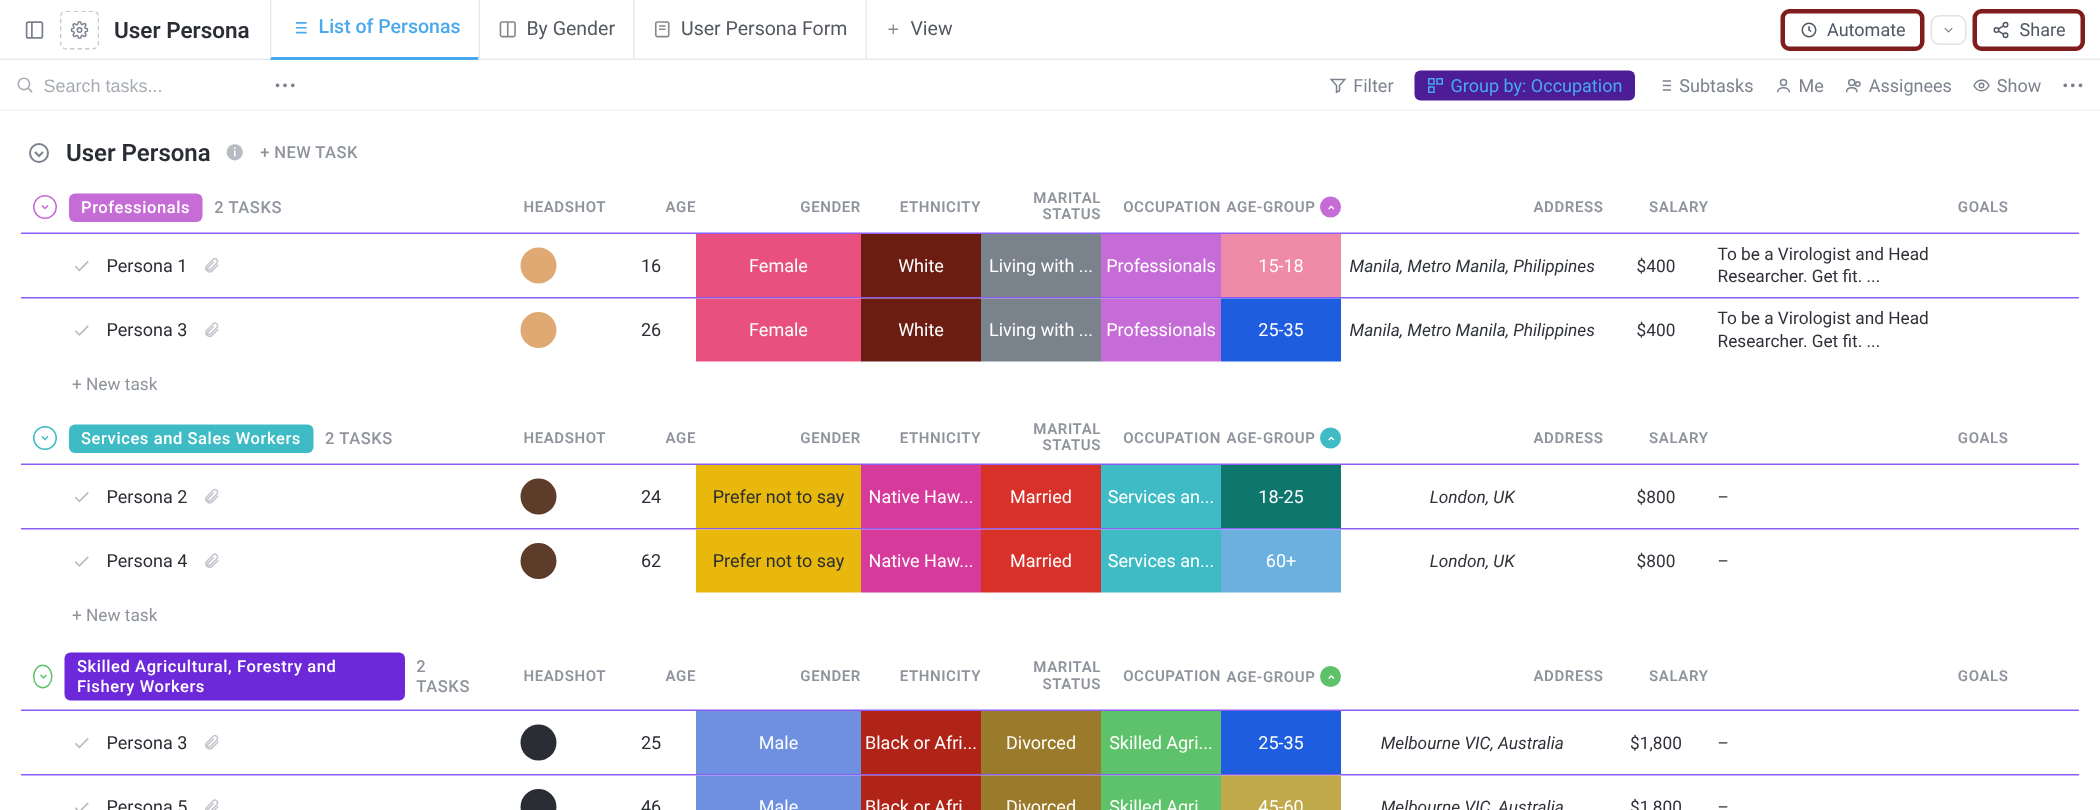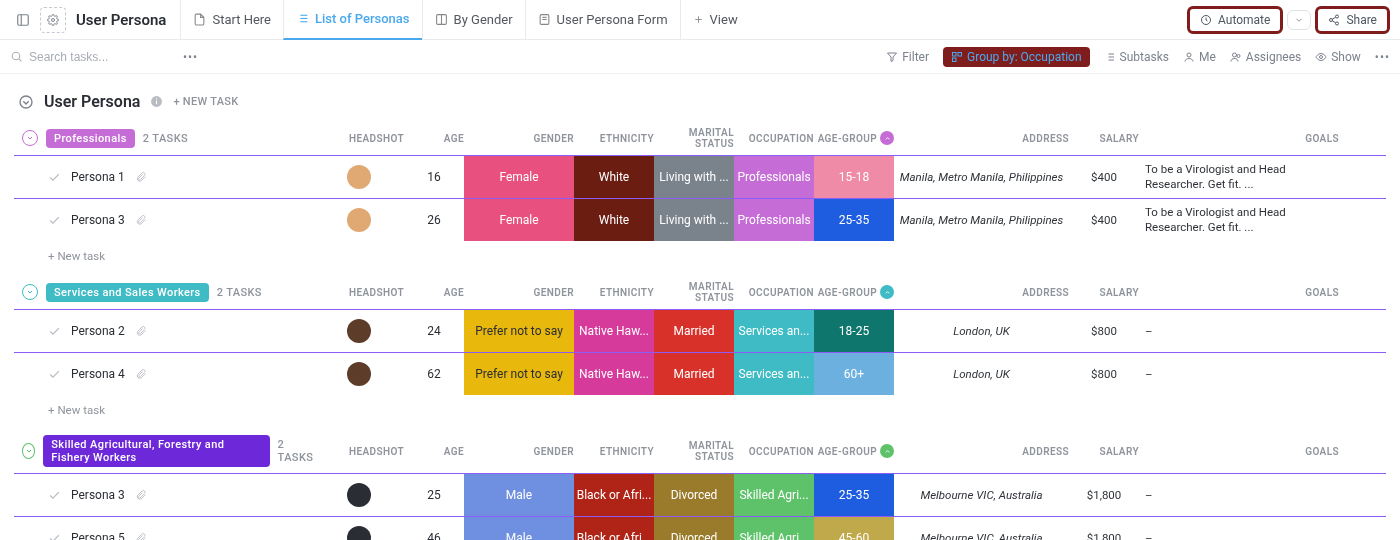--- a/index.html
+++ b/index.html
@@ -15,21 +15,21 @@
 .tab.active .t-icon { color: #49a9ee; }
 .spacer { flex: 1; }
 .btn-outline { display: flex; align-items: center; gap: 6px; border: 3px solid #7f1d1d; border-radius: 6px; padding: 4px 10px; color: #4f5762; cursor: pointer; font-size: 12px; }
 .btn-chev { border: 1px solid #e0e2e6; border-radius: 6px; padding: 4px 6px; color: #7c828d; cursor: pointer; }
 
 .toolbar { display: flex; align-items: center; height: 34px; padding: 0 10px; gap: 14px; font-size: 12px; color: #7c828d; border-bottom: 1px solid #f0f1f3;}
 .search-wrap { display: flex; align-items: center; gap: 6px; color: #a8adb4; }
 .search-input { border: none; outline: none; font-size: 12px; width: 140px; color: #54585f; }
 .search-input::placeholder { color: #a8adb4; }
 .tool-item { display: flex; align-items: center; gap: 4px; cursor: pointer; }
-.tool-pill { background: #7f1d1d; color: #49a9ee; border-radius: 4px; padding: 3px 8px; }
+.tool-pill { background: #4c1d95; color: #49a9ee; border-radius: 4px; padding: 3px 8px; }
 .dots { cursor: pointer; color: #7c828d; letter-spacing: 1px; }
 
 .page { padding: 12px 14px 30px; }
 .page-head { display: flex; align-items: center; gap: 10px; padding: 6px 4px 16px; }
 .page-head .chev { color: #7c828d; }
 .page-head .ptitle { font-size: 16px; font-weight: 600; }
 .page-head .info { color: #b7bbc2; }
 .page-head .newtask { color: #8f949c; font-size: 11px; font-weight: 500; letter-spacing: .3px; cursor: pointer; }
 
 .group { margin-bottom: 18px; }
@@ -66,29 +66,20 @@
       </svg>
   </div>
   <div class="icon-btn bordered">
     <svg width="12" height="12" viewBox="0 0 24 24" fill="none" stroke="currentColor" stroke-width="2">
         <circle cx="12" cy="12" r="3"></circle>
         <path d="M19.4 15a1.7 1.7 0 00.3 1.8l.1.1a2 2 0 11-2.8 2.8l-.1-.1a1.7 1.7 0 00-1.8-.3 1.7 1.7 0 00-1 1.5V21a2 2 0 11-4 0v-.1a1.7 1.7 0 00-1-1.5 1.7 1.7 0 00-1.8.3l-.1.1a2 2 0 11-2.8-2.8l.1-.1a1.7 1.7 0 00.3-1.8 1.7 1.7 0 00-1.5-1H3a2 2 0 110-4h.1a1.7 1.7 0 001.5-1 1.7 1.7 0 00-.3-1.8l-.1-.1a2 2 0 112.8-2.8l.1.1a1.7 1.7 0 001.8.3H9a1.7 1.7 0 001-1.5V3a2 2 0 114 0v.1a1.7 1.7 0 001 1.5 1.7 1.7 0 001.8-.3l.1-.1a2 2 0 112.8 2.8l-.1.1a1.7 1.7 0 00-.3 1.8V9a1.7 1.7 0 001.5 1H21a2 2 0 110 4h-.1a1.7 1.7 0 00-1.5 1z"></path>
       </svg>
   </div>
   <div class="title">User Persona</div>
   <div class="tabs" id="tabs-mount">
-      <div class="tab">
-        <span class="t-icon">
-          <svg width="13" height="13" viewBox="0 0 24 24" fill="none" stroke="currentColor" stroke-width="2">
-            <path d="M14 2H6a2 2 0 00-2 2v16a2 2 0 002 2h12a2 2 0 002-2V8z"></path>
-            <polyline points="14 2 14 8 20 8"></polyline>
-          </svg>
-        </span>
-        <span>Start Here</span>
-      </div>
       <div class="tab active">
         <span class="t-icon">
           <svg width="13" height="13" viewBox="0 0 24 24" fill="none" stroke="currentColor" stroke-width="2">
             <line x1="8" y1="6" x2="21" y2="6"></line>
             <line x1="8" y1="12" x2="21" y2="12"></line>
             <line x1="8" y1="18" x2="21" y2="18"></line>
             <line x1="3" y1="6" x2="3.01" y2="6"></line>
             <line x1="3" y1="12" x2="3.01" y2="12"></line>
             <line x1="3" y1="18" x2="3.01" y2="18"></line>
           </svg>

